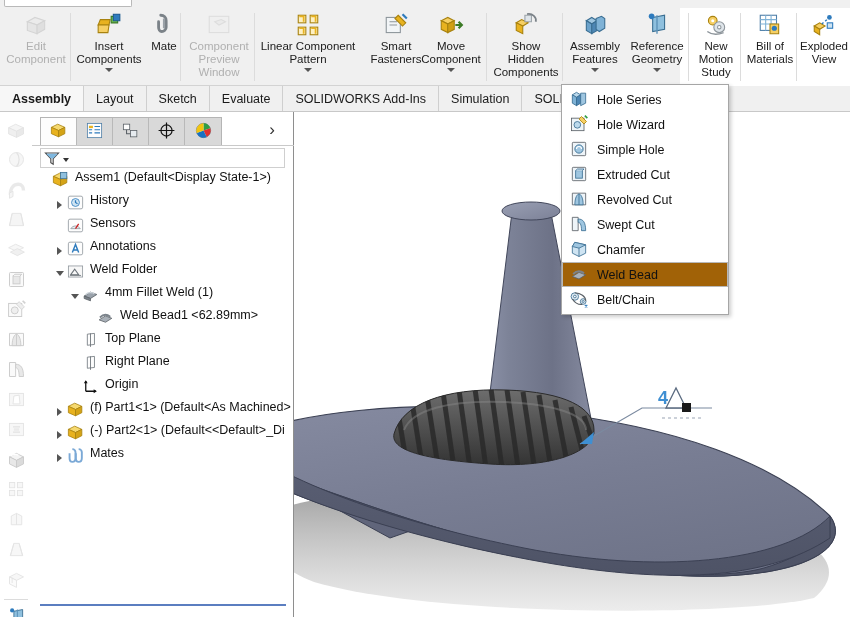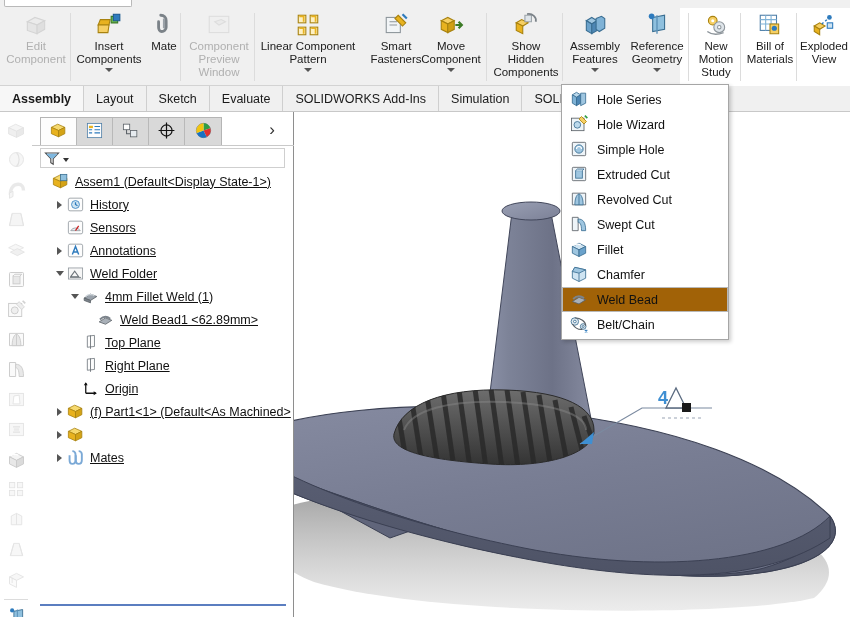--- a/index.html
+++ b/index.html
@@ -107,22 +107,22 @@
     position:absolute; left:0; top:33px; width:262px; height:1px; background:#c9c9c9;
   }
   .filterbar {
     position:absolute; left:8px; top:36px; width:245px; height:20px;
     border:1px solid #cfcfcf; background:#ffffff;
     display:flex; align-items:center; padding-left:3px;
   }
   .tree-body { position:absolute; left:0; top:58px; width:262px; height:420px; }
 
   .trow {
-    position:relative; height:23px; display:flex; align-items:center;
-    white-space:nowrap; font-size:12.5px; color:#111;text-decoration:underline;
+    position:relative; height:23px; display:flex; align-items:flex-start;
+    white-space:nowrap; font-size:12.5px; color:#111;
   }
   .texp {
     width:13px; height:23px; display:flex; align-items:center; justify-content:center;
     cursor:default;
   }
   .texp .arrow-r { width:0;height:0;border-top:4px solid transparent;border-bottom:4px solid transparent;border-left:5px solid #555; }
   .texp .arrow-d { width:0;height:0;border-left:4px solid transparent;border-right:4px solid transparent;border-top:5px solid #555; }
   .ticon { width:20px; height:20px; margin-right:4px; flex:0 0 20px; position:relative; }
   .tlabel { overflow:hidden; }
 
@@ -644,20 +644,21 @@
           </div>
           <div class="trow" style="padding-left:21px">
             <span class="texp">
               <span class="arrow-r"></span>
             </span>
             <span class="ticon"><svg width="19" height="19" viewBox="0 0 24 24">
                 <path d="M3 8 L11 4 L20 8 L12 12 Z" fill="#f6d96f" stroke="#a8820f"></path>
                 <path d="M3 8 L3 16 L12 20 L12 12 Z" fill="#e8b21f" stroke="#a8820f"></path>
                 <path d="M12 12 L20 8 L20 16 L12 20 Z" fill="#d4a316" stroke="#a8820f"></path>
               </svg></span>
+            <span class="tlabel">(-) Part2&lt;1&gt; (Default&lt;&lt;Default&gt;_Di</span>
           </div>
           <div class="trow" style="padding-left:21px">
             <span class="texp">
               <span class="arrow-r"></span>
             </span>
             <span class="ticon"><svg width="19" height="19" viewBox="0 0 24 24">
                 <path d="M8 4 C10.5 4 12 6 12 8 L12 15 C12 18 10.5 20 8 20 C5.8 20 4.5 18 4.5 15 L4.5 9" fill="none" stroke="#7ba9d6" stroke-width="2.4"></path>
                 <path d="M16 4 C18.4 4 20 6 20 8 L20 15 C20 18 18.4 20 16 20 C13.7 20 12.4 18 12.4 15 L12.4 9" fill="none" stroke="#7ba9d6" stroke-width="2.4"></path>
               </svg></span>
             <span class="tlabel">Mates</span>
@@ -808,29 +809,20 @@
         </div>
         <div class="mitem">
           <span class="micon"><svg width="20" height="20" viewBox="0 0 24 24">
               <path d="M4 4 L11 4 L11 20 L4 20 Z" fill="#eef4f8" stroke="#5a6066"></path>
               <path d="M11 6 C17 6 20 10 20 20 L15 20 C15 12 13 10 11 10 Z" fill="#9fc6e0" stroke="#3a6e92"></path>
             </svg></span>
           <span class="mlabel">Swept Cut</span>
         </div>
         <div class="mitem">
           <span class="micon"><svg width="20" height="20" viewBox="0 0 24 24">
-              <path d="M4 9 L12 5 L20 9 L12 13 Z" fill="#cfe4f2" stroke="#3a6e92"></path>
-              <path d="M4 9 L4 17 L12 21 L12 13 Z" fill="#9fc6e0" stroke="#3a6e92"></path>
-              <path d="M12 13 L20 9 L20 17 L12 21 Z" fill="#6ba2cb" stroke="#3a6e92"></path>
-              <path d="M5 8 C8 6 12 6 14 7" fill="none" stroke="#fff" stroke-width="1.6"></path>
-            </svg></span>
-          <span class="mlabel">Fillet</span>
-        </div>
-        <div class="mitem">
-          <span class="micon"><svg width="20" height="20" viewBox="0 0 24 24">
               <path d="M7 4 L20 7 L20 17 L12 21 L4 17 L4 9 Z" fill="#cfe4f2" stroke="#3a6e92"></path>
               <path d="M4 9 L7 4 L20 7 L12 11 Z" fill="#9fc6e0" stroke="#3a6e92"></path>
               <path d="M12 11 L12 21" stroke="#3a6e92"></path>
             </svg></span>
           <span class="mlabel">Chamfer</span>
         </div>
         <div class="mitem hover">
           <span class="micon"><svg width="20" height="20" viewBox="0 0 24 24">
               <path d="M4 15 L12 10 L20 13 L12 18 Z" fill="#a9b0b8" stroke="#5a6066"></path>
               <path d="M5 12 C9 8 14 8 18 11" fill="none" stroke="#7b838b" stroke-width="2.4"></path>

